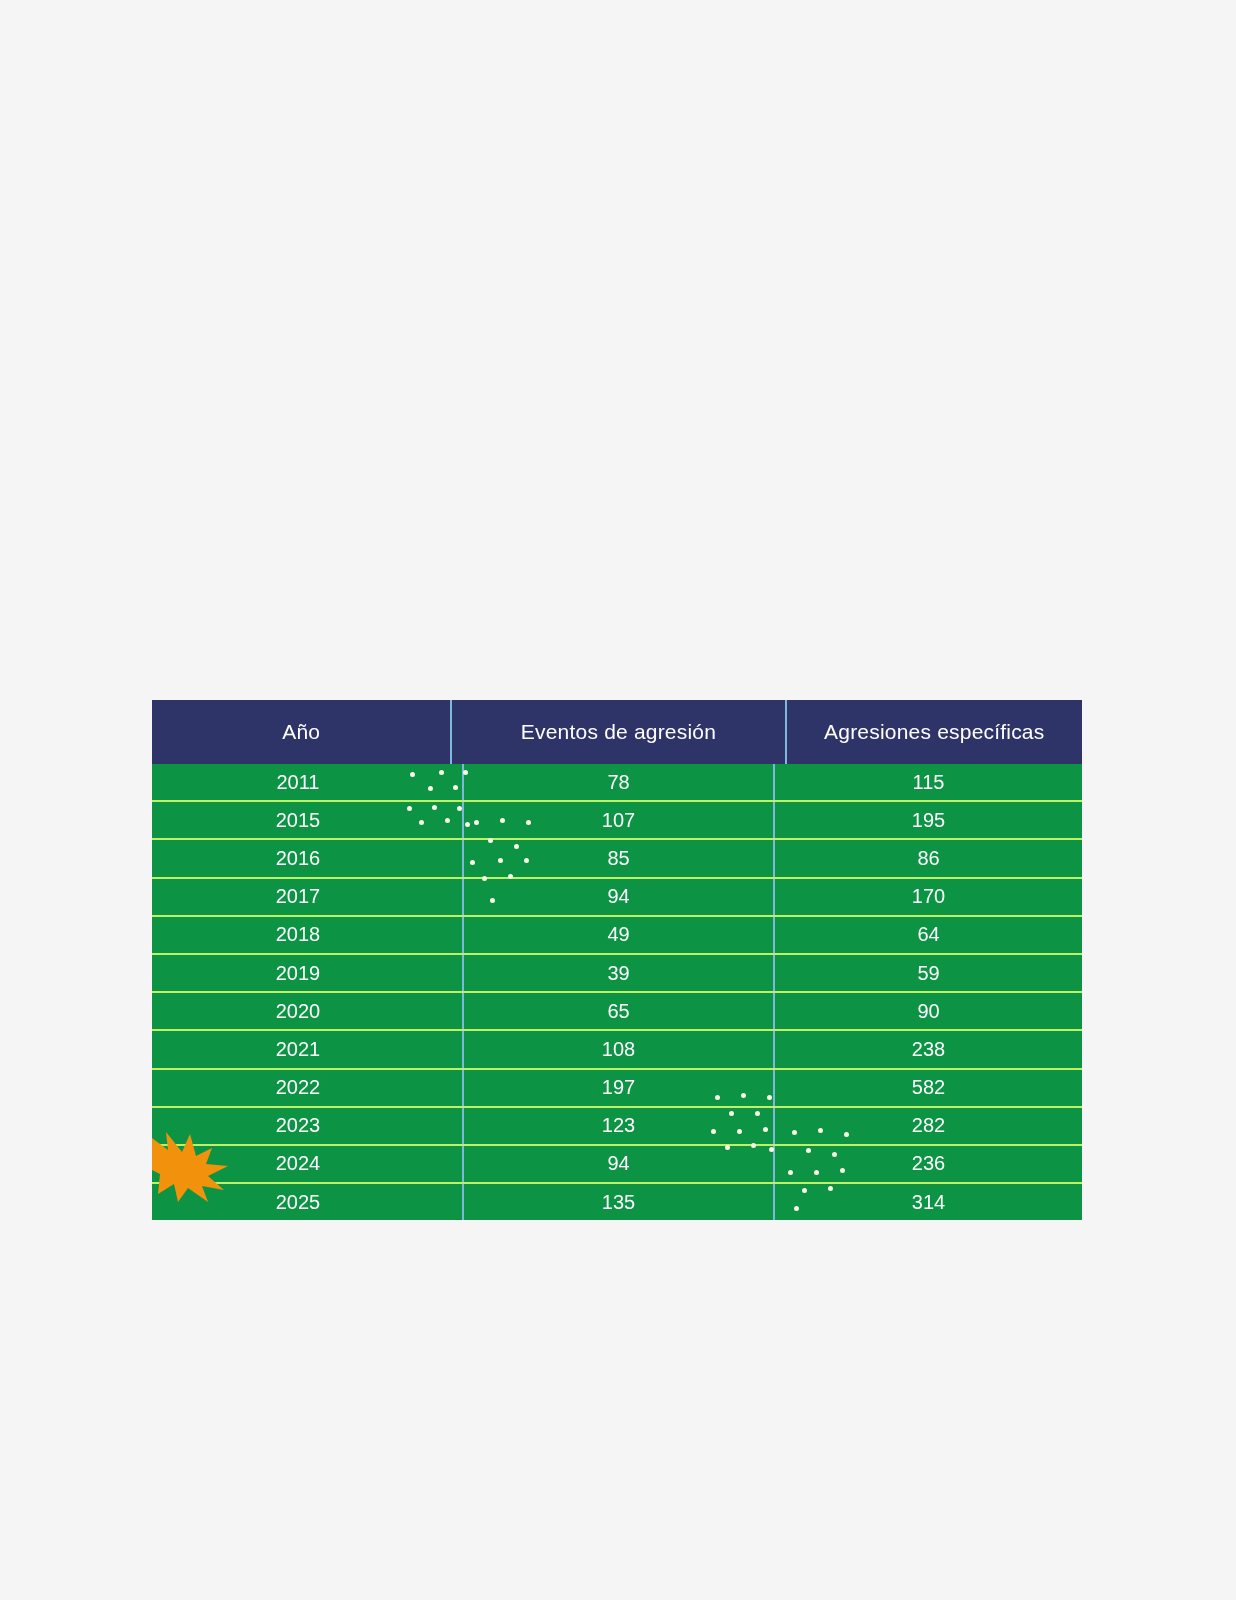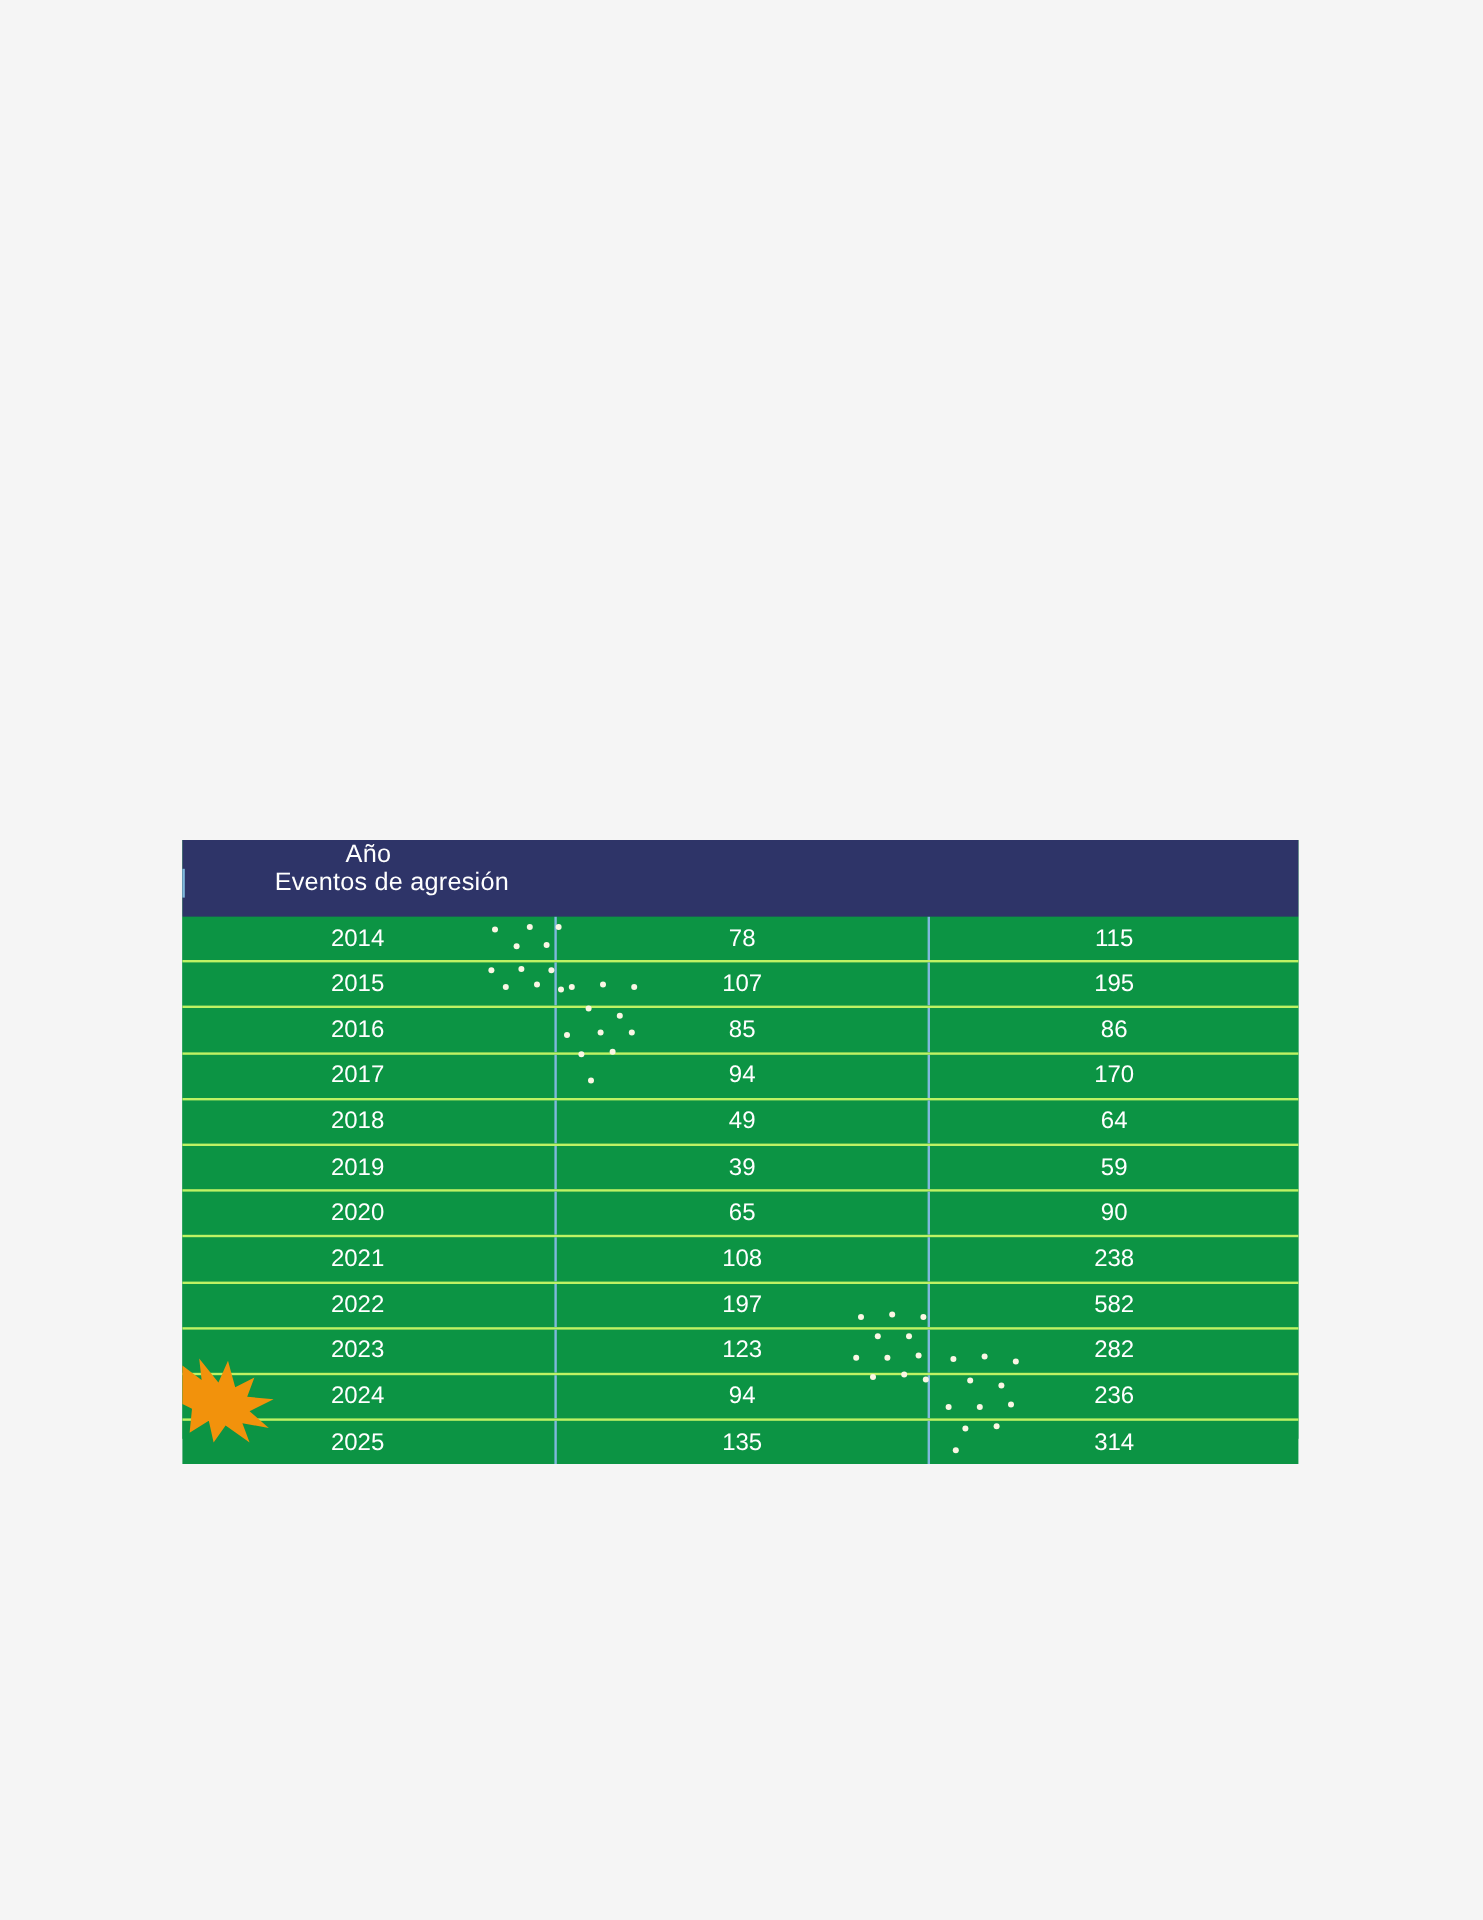--- a/index.html
+++ b/index.html
@@ -23,21 +23,20 @@
     width: 930px;
     height: 499px;
     background: #0c9444;
   }
 
   
   .thead {
     display: flex;
     height: 64px;
     background: #2e3468;
-    flex-direction: column;
   }
   .thead .th {
     display: flex;
     align-items: center;
     justify-content: center;
     color: #ffffff;
     font-size: 21px;
     letter-spacing: .2px;
     box-sizing: border-box;
   }
@@ -94,25 +93,26 @@
   }
 </style>
 </head>
 <body>
 
 <div id="table-figure">
 
   <div class="thead">
     <div class="th c0">Año</div>
     <div class="th c1">Eventos de agresión</div>
+    <div class="th c2">Agresiones específicas</div>
   </div>
 
   <div class="tbody" id="table-body">
       <div class="trow">
-        <div class="td c0">2014</div>
+        <div class="td c0">2011</div>
         <div class="td c1">78</div>
         <div class="td c2">115</div>
       </div>
       <div class="trow">
         <div class="td c0">2015</div>
         <div class="td c1">107</div>
         <div class="td c2">195</div>
       </div>
       <div class="trow">
         <div class="td c0">2016</div>

